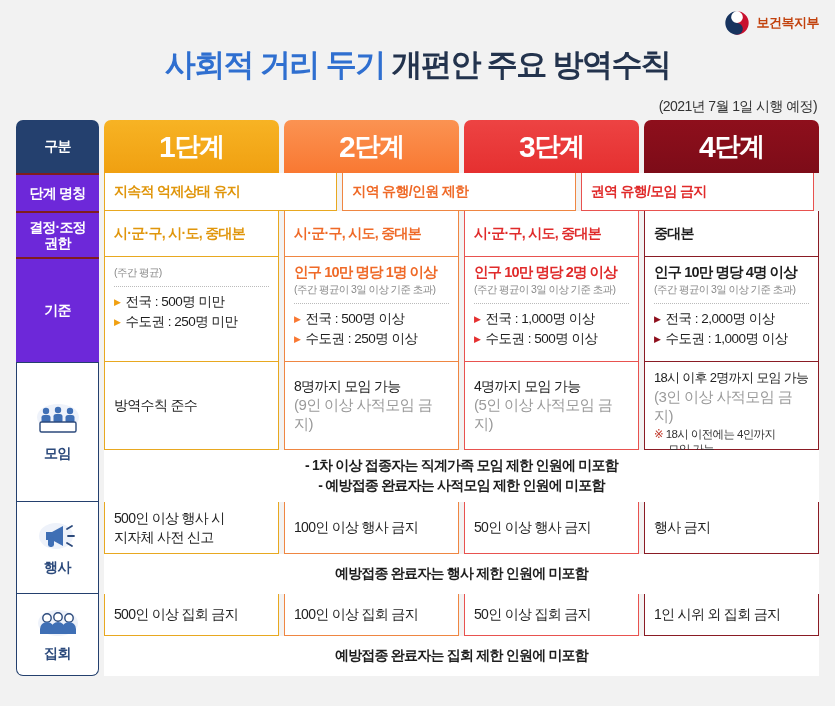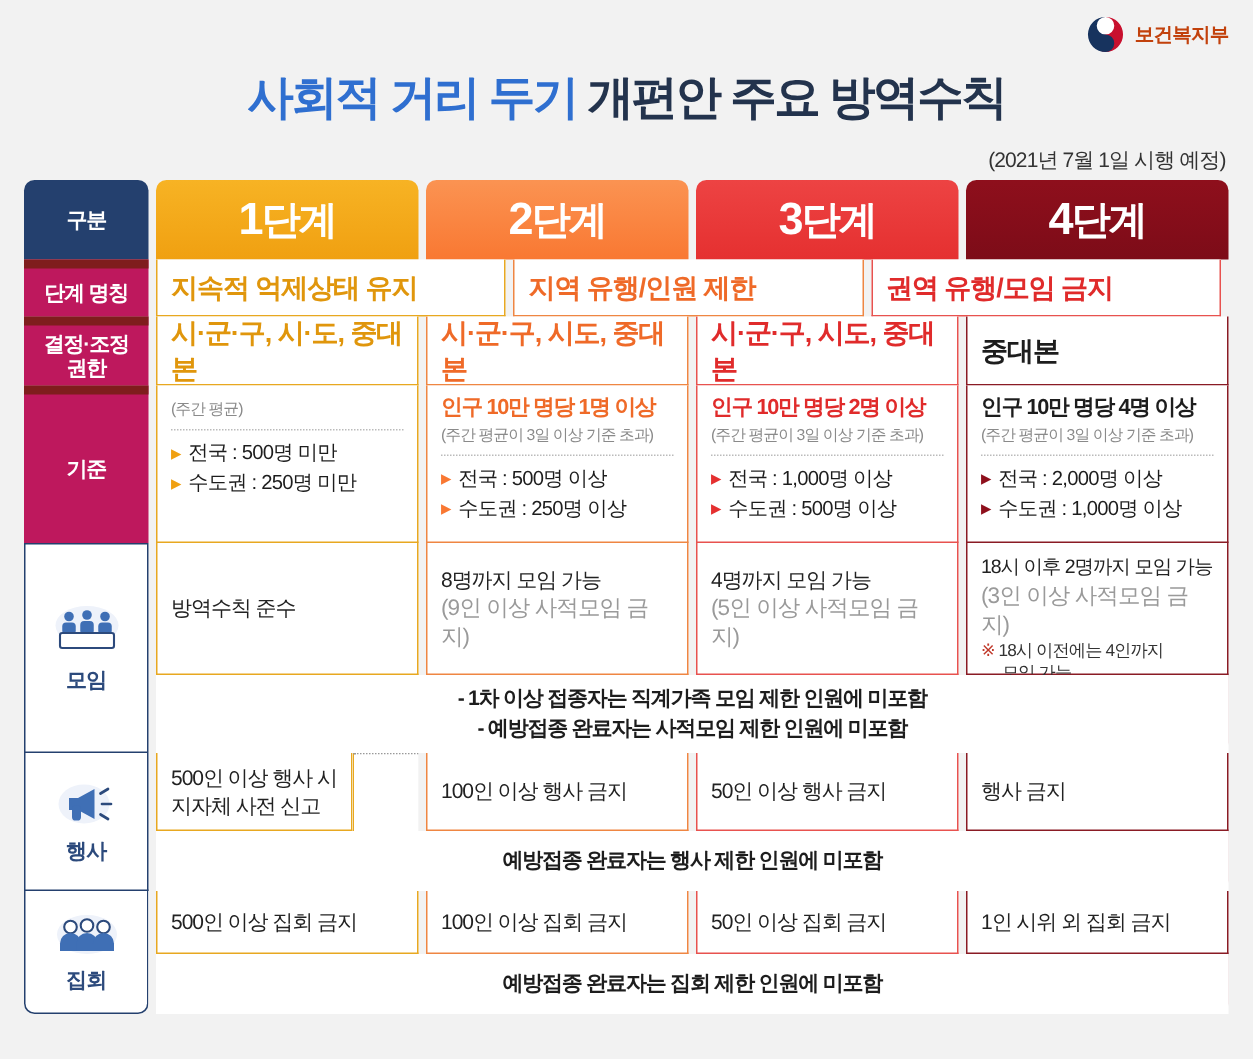--- a/index.html
+++ b/index.html
@@ -40,21 +40,21 @@
   .datacol { flex: 1 1 0; min-width: 0; }
 
   
   .side-cell {
     display: flex; flex-direction: column;
     align-items: center; justify-content: center;
     color: #fff; font-weight: 700; letter-spacing: -0.8px;
     font-size: 14px; text-align: center; line-height: 1.15;
   }
   .side-head { background: #24406e; height: 53px; border-radius: 7px 7px 0 0; }
-  .side-blue { background: #be185d; border-top: 6px solid #7f1d1d; }
+  .side-blue { background: #6d28d9; border-top: 2px solid #7f1d1d; }
   .side-white {
     background: #fff; color: #2c4a7c;
     border: 1px solid #24406e; border-top: none;
   }
   .side-white.first { border-top: 1px solid #24406e; }
   .side-white.last { border-radius: 0 0 7px 7px; }
   .side-icon { margin-bottom: 4px; }
   .side-icon-label { font-size: 14px; font-weight: 700; color: #2c4a7c; letter-spacing: -0.5px; }
 
   
@@ -75,21 +75,21 @@
     display: flex; flex-direction: column; justify-content: center;
     font-size: 13.5px; letter-spacing: -0.6px; color: #222;
   }
   .cell.c1 { border-left: 1px solid #e8a820; border-right: 1px solid #e8a820; border-bottom: 1px solid #e8a820; }
   .cell.c2 { border-left: 1px solid #ef8642; border-right: 1px solid #ef8642; border-bottom: 1px solid #ef8642; }
   .cell.c3 { border-left: 1px solid #e8524f; border-right: 1px solid #e8524f; border-bottom: 1px solid #e8524f; }
   .cell.c4 { border-left: 1px solid #8a1b24; border-right: 1px solid #8a1b24; border-bottom: 1px solid #8a1b24; }
 
   .gap { width: 5px; flex: 0 0 5px; }
 
-  .bold-name { font-weight: 700; font-size: 18px; letter-spacing: -0.7px; }
+  .bold-name { font-weight: 700; font-size: 14px; letter-spacing: -0.7px; }
   .n1 { color: #e0960c; }
   .n2 { color: #ef6a28; }
   .n3 { color: #e02b2b; }
   .n4 { color: #1d1d1d; }
 
   .crit-main { font-weight: 700; font-size: 14.5px; letter-spacing: -0.9px; line-height: 1.2; }
   .crit-sub { font-size: 10.5px; color: #8a8a8a; letter-spacing: -0.6px; margin-top: 2px; }
   .crit-div { border-top: 1px dotted #bbb; margin: 6px 0 5px; }
   .bullet-line { display: flex; align-items: baseline; gap: 5px; font-size: 13.5px; letter-spacing: -0.5px; line-height: 1.45; color: #1d1d1d; }
   .tri { font-size: 9px; line-height: 1; position: relative; top: -1px; }
@@ -338,21 +338,21 @@
             <ellipse cx="20" cy="16" rx="17" ry="13" fill="#eef2fa"></ellipse>
             <path d="M10 12h6l11-6v20l-11-6h-6z" fill="#3f6fb5"></path>
             <rect x="12" y="17" width="6" height="10" rx="2.4" fill="#3f6fb5"></rect>
             <path d="M31 9l5-3M32 16h6M31 23l5 3" stroke="#2c4a7c" stroke-width="1.8" stroke-linecap="round" fill="none"></path>
           </svg>
         </span>
         <span class="side-icon-label">행사</span>
       </div>
       <div class="gap"></div>
 
-      <div class="datacol" style="display:flex;flex-direction:row">
+      <div class="datacol" style="display:flex;flex-direction:column">
         <div class="cell c1" style="height:52px">
           <div class="mid" style="white-space:pre-line">500인 이상 행사 시
 지자체 사전 신고</div>
         </div>
         <div class="seg seg1 band-l rounded-bl" style="flex:1;border-top:1px dotted #999;"></div>
       </div>
       <div class="gap"></div>
 
       <div class="datacol" style="display:flex;flex-direction:column">
         <div class="cell c2" style="height:52px">

